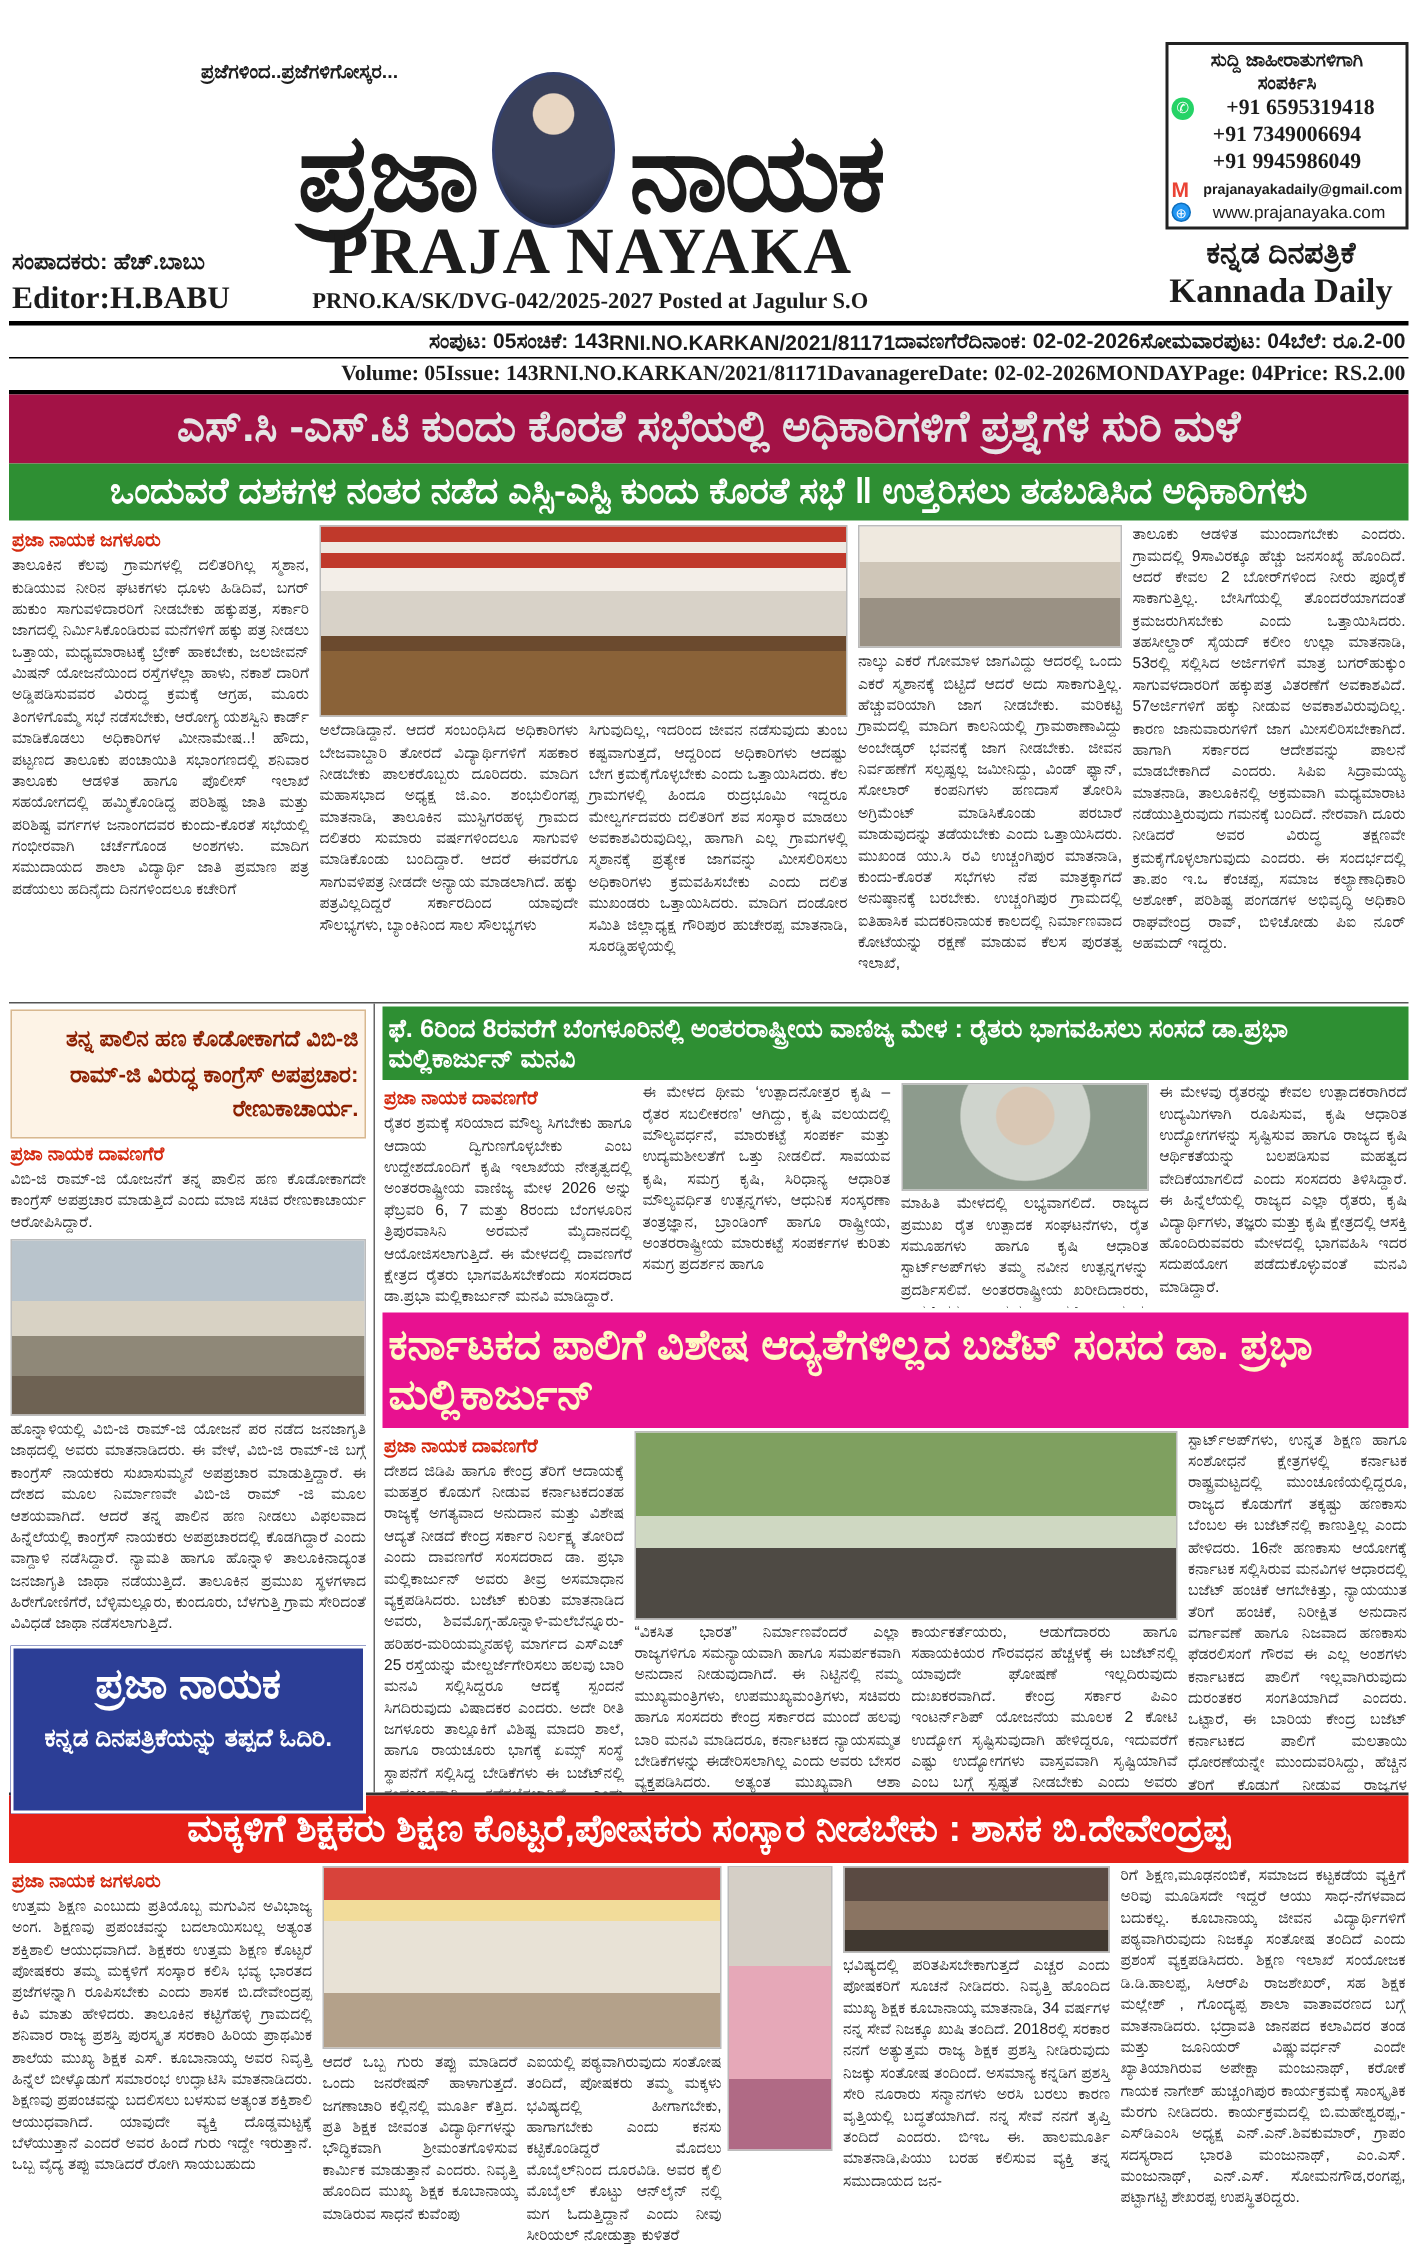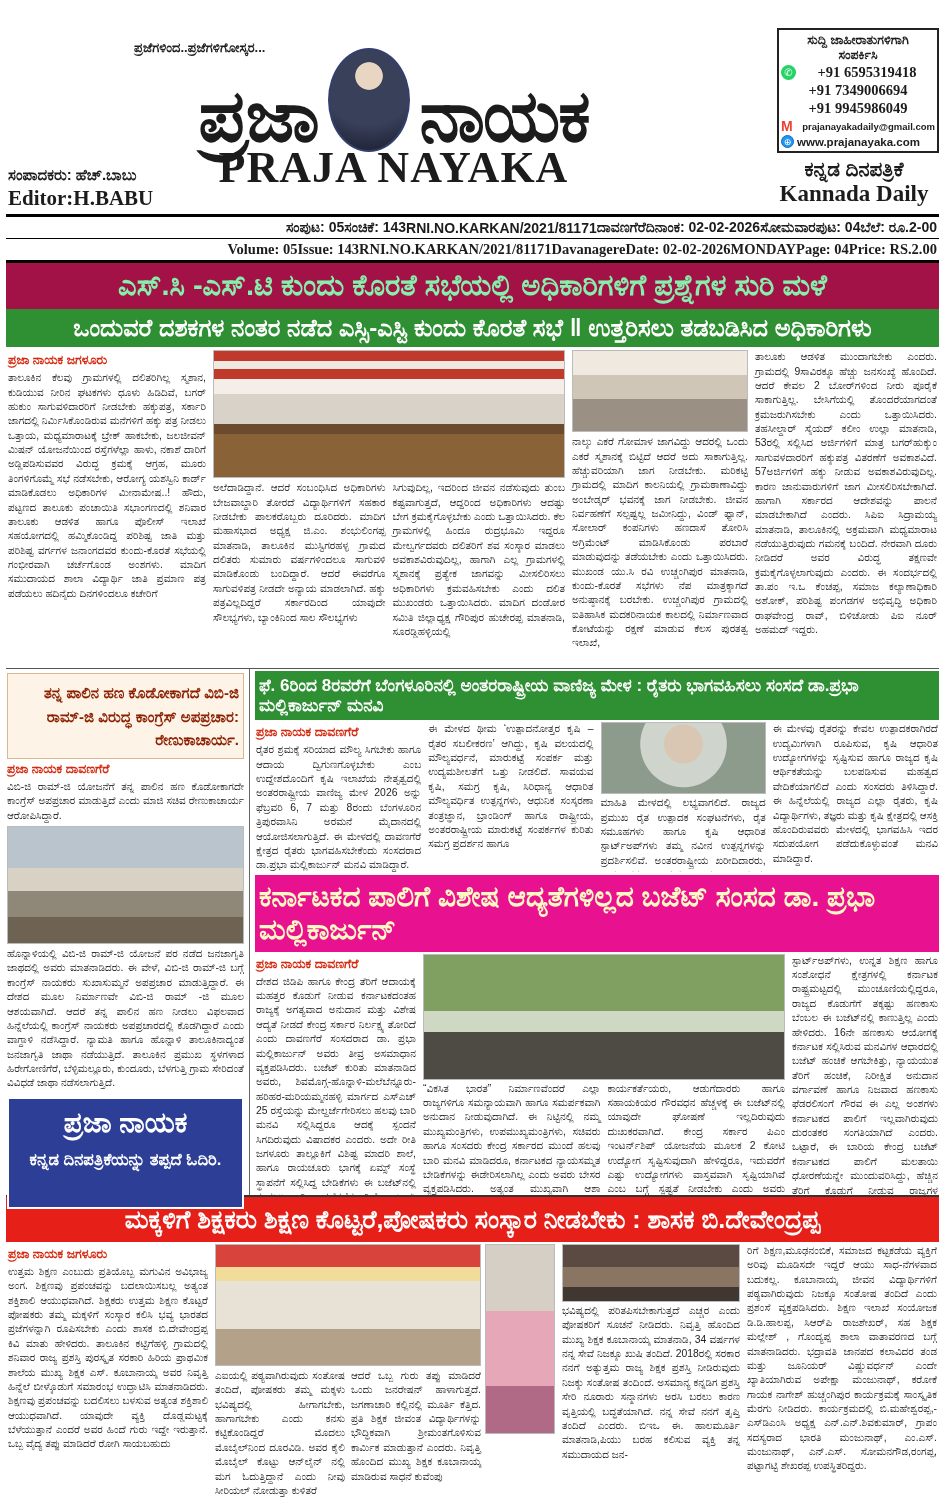--- a/index.html
+++ b/index.html
@@ -23,30 +23,30 @@
   .ed-k{font-weight:bold;font-size:15px}
   .ed-e{font-weight:bold;font-size:21px;font-family:"Liberation Serif",serif}
   .contactbox{position:absolute;right:0;top:10px;width:162px;border:2px solid #222;padding:3px 2px;text-align:center;background:#fff}
   .cb-head{font-weight:bold;font-size:12.5px;line-height:1.2}
   .cb-row{display:flex;align-items:center;justify-content:flex-start;gap:3px;margin-top:1px}
   .cb-phone{font-family:"Liberation Serif",serif;font-weight:bold;font-size:14.5px;flex:1;text-align:center}
   .wicon{width:15px;height:15px;border-radius:50%;background:#25d366;color:#fff;font-size:10px;line-height:15px;text-align:center;flex:0 0 auto}
   .micon{color:#ea4335;font-weight:900;font-size:14px;flex:0 0 auto}
   .gicon{width:13px;height:13px;border-radius:50%;background:#2196f3;border:1px solid #0d6ebd;color:#fff;font-size:9px;line-height:12px;text-align:center;flex:0 0 auto}
   .cb-small{font-weight:bold;font-size:9.5px;flex:1;text-align:right}
-  .cb-web{font-weight:bold;font-size:11.5px;flex:1;text-align:left}
+  .cb-web{font-weight:normal;font-size:11.5px;flex:1;text-align:center}
   .dailyblk{position:absolute;right:0;top:140px;width:170px;text-align:center;line-height:1.15}
   .d-k{font-weight:bold;font-size:20px}
   .d-e{font-weight:bold;font-size:23px;font-family:"Liberation Serif",serif}
   
   .infobar{border-top:3px solid #000;border-bottom:3px solid #000}
   .inforow{display:flex;justify-content:flex-end;align-items:center;padding:2px 2px;font-weight:bold;font-size:14px;white-space:nowrap}
   .inforow.en{font-family:"Liberation Serif",serif;border-top:1.5px solid #000;font-size:14.5px}
   
-  .leadbar{background:var(--maroon);color:#86efac;text-align:center;font-weight:700;font-size:29px;padding:7px 2px;line-height:1.1}
+  .leadbar{background:var(--maroon);color:#e5e5e5;text-align:center;font-weight:700;font-size:29px;padding:7px 2px;line-height:1.1}
   .subbar{background:var(--green);color:#fff;text-align:center;font-weight:700;font-size:24px;padding:6px 2px;line-height:1.1}
   
   .byline{color:var(--byline);font-weight:bold;font-size:12.5px;margin:3px 0}
   .body{font-size:10.4px;line-height:1.38;text-align:justify;color:#222}
   .photo{width:100%;border:1px solid #bbb}
   .ph-meeting{background:linear-gradient(180deg,#c0392b 0 8%,#efe9e2 8% 14%,#c0392b 14% 22%,#f3eee8 22% 34%,#d8d2c8 34% 58%,#6b4a2e 58% 66%,#8a6238 66% 100%)}
   .ph-audience{background:linear-gradient(180deg,#efe9df 0 30%,#cfc6b8 30% 60%,#9a9184 60% 100%)}
   .ph-rally{background:linear-gradient(180deg,#b9c4cc 0 35%,#d8d2c4 35% 55%,#8f8878 55% 78%,#6e6253 78% 100%)}
   .ph-portrait{background:radial-gradient(circle at 50% 30%,#d9c7b4 0 20%,#cfd4cd 21% 45%,#8d9b8d 46% 100%)}
   .ph-press{background:linear-gradient(180deg,#7fa060 0 45%,#cfd8c2 45% 62%,#4e4a44 62% 100%)}
@@ -102,20 +102,21 @@
 
   <div class="masthead">
     <div class="tagline">ಪ್ರಜೆಗಳಿಂದ..ಪ್ರಜೆಗಳಿಗೋಸ್ಕರ...</div>
     <div class="titlewrap">
       <div class="ktitle">
         <span class="big">ಪ್ರಜಾ</span>
         <span class="oval"></span>
         <span class="big">ನಾಯಕ</span>
       </div>
       <div class="etitle">PRAJA NAYAKA</div>
+      <div class="prno">PRNO.KA/SK/DVG-042/2025-2027 Posted at Jagulur S.O</div>
     </div>
     <div class="editorblk">
       <div class="ed-k">ಸಂಪಾದಕರು: ಹೆಚ್.ಬಾಬು</div>
       <div class="ed-e">Editor:H.BABU</div>
     </div>
     <div class="contactbox">
       <div class="cb-head">ಸುದ್ದಿ ಜಾಹೀರಾತುಗಳಿಗಾಗಿ</div>
       <div class="cb-head">ಸಂಪರ್ಕಿಸಿ</div>
       <div class="cb-row">
         <span class="wicon">✆</span>
@@ -236,22 +237,22 @@
   <div class="hl5">ಮಕ್ಕಳಿಗೆ ಶಿಕ್ಷಕರು ಶಿಕ್ಷಣ ಕೊಟ್ಟರೆ,ಪೋಷಕರು ಸಂಸ್ಕಾರ ನೀಡಬೇಕು : ಶಾಸಕ ಬಿ.ದೇವೇಂದ್ರಪ್ಪ</div>
   <div class="art5">
     <div class="a5c1">
       <div class="byline">ಪ್ರಜಾ ನಾಯಕ ಜಗಳೂರು</div>
       <div class="body">ಉತ್ತಮ ಶಿಕ್ಷಣ ಎಂಬುದು ಪ್ರತಿಯೊಬ್ಬ ಮಗುವಿನ ಅವಿಭಾಜ್ಯ ಅಂಗ. ಶಿಕ್ಷಣವು ಪ್ರಪಂಚವನ್ನು ಬದಲಾಯಿಸಬಲ್ಲ ಅತ್ಯಂತ ಶಕ್ತಿಶಾಲಿ ಆಯುಧವಾಗಿದೆ. ಶಿಕ್ಷಕರು ಉತ್ತಮ ಶಿಕ್ಷಣ ಕೊಟ್ಟರೆ ಪೋಷಕರು ತಮ್ಮ ಮಕ್ಕಳಿಗೆ ಸಂಸ್ಕಾರ ಕಲಿಸಿ ಭವ್ಯ ಭಾರತದ ಪ್ರಜೆಗಳನ್ನಾಗಿ ರೂಪಿಸಬೇಕು ಎಂದು ಶಾಸಕ ಬಿ.ದೇವೇಂದ್ರಪ್ಪ ಕಿವಿ ಮಾತು ಹೇಳಿದರು. ತಾಲೂಕಿನ ಕಟ್ಟಿಗೆಹಳ್ಳಿ ಗ್ರಾಮದಲ್ಲಿ ಶನಿವಾರ ರಾಜ್ಯ ಪ್ರಶಸ್ತಿ ಪುರಸ್ಕೃತ ಸರಕಾರಿ ಹಿರಿಯ ಪ್ರಾಥಮಿಕ ಶಾಲೆಯ ಮುಖ್ಯ ಶಿಕ್ಷಕ ಎಸ್. ಕೂಬಾನಾಯ್ಕ ಅವರ ನಿವೃತ್ತಿ ಹಿನ್ನೆಲೆ ಬೀಳ್ಕೊಡುಗೆ ಸಮಾರಂಭ ಉದ್ಘಾಟಿಸಿ ಮಾತನಾಡಿದರು. ಶಿಕ್ಷಣವು ಪ್ರಪಂಚವನ್ನು ಬದಲಿಸಲು ಬಳಸುವ ಅತ್ಯಂತ ಶಕ್ತಿಶಾಲಿ ಆಯುಧವಾಗಿದೆ. ಯಾವುದೇ ವ್ಯಕ್ತಿ ದೊಡ್ಡಮಟ್ಟಕ್ಕೆ ಬೆಳೆಯುತ್ತಾನೆ ಎಂದರೆ ಅವರ ಹಿಂದೆ ಗುರು ಇದ್ದೇ ಇರುತ್ತಾನೆ. ಒಬ್ಬ ವೈದ್ಯ ತಪ್ಪು ಮಾಡಿದರೆ ರೋಗಿ ಸಾಯಬಹುದು</div>
     </div>
     <div class="a5mid">
       <div class="a5midL">
         <div class="photo ph-felict" style="height:122px"></div>
         <div class="a5sub">
+          <div class="body">ಆದರೆ ಒಬ್ಬ ಗುರು ತಪ್ಪು ಮಾಡಿದರೆ ಒಂದು ಜನರೇಷನ್ ಹಾಳಾಗುತ್ತದೆ. ಜಗಣಾಚಾರಿ ಕಲ್ಲಿನಲ್ಲಿ ಮೂರ್ತಿ ಕೆತ್ತಿದ. ಪ್ರತಿ ಶಿಕ್ಷಕ ಜೀವಂತ ವಿದ್ಯಾರ್ಥಿಗಳನ್ನು ಭೌದ್ಧಿಕವಾಗಿ ಶ್ರೀಮಂತಗೊಳಿಸುವ ಕಾರ್ಮಿಕ ಮಾಡುತ್ತಾನೆ ಎಂದರು. ನಿವೃತ್ತಿ ಹೊಂದಿದ ಮುಖ್ಯ ಶಿಕ್ಷಕ ಕೂಬಾನಾಯ್ಕ ಮಾಡಿರುವ ಸಾಧನೆ ಕುವೆಂಪು</div>
           <div class="body">ಎಐಯಲ್ಲಿ ಪಠ್ಯವಾಗಿರುವುದು ಸಂತೋಷ ತಂದಿದೆ, ಪೋಷಕರು ತಮ್ಮ ಮಕ್ಕಳು ಭವಿಷ್ಯದಲ್ಲಿ ಹೀಗಾಗಬೇಕು, ಹಾಗಾಗಬೇಕು ಎಂದು ಕನಸು ಕಟ್ಟಿಕೊಂಡಿದ್ದರೆ ಮೊದಲು ಮೊಬೈಲ್‌ನಿಂದ ದೂರವಿಡಿ. ಅವರ ಕೈಲಿ ಮೊಬೈಲ್ ಕೊಟ್ಟು ಆನ್‌ಲೈನ್ ನಲ್ಲಿ ಮಗ ಓದುತ್ತಿದ್ದಾನೆ ಎಂದು ನೀವು ಸೀರಿಯಲ್ ನೋಡುತ್ತಾ ಕುಳಿತರೆ</div>
-          <div class="body">ಆದರೆ ಒಬ್ಬ ಗುರು ತಪ್ಪು ಮಾಡಿದರೆ ಒಂದು ಜನರೇಷನ್ ಹಾಳಾಗುತ್ತದೆ. ಜಗಣಾಚಾರಿ ಕಲ್ಲಿನಲ್ಲಿ ಮೂರ್ತಿ ಕೆತ್ತಿದ. ಪ್ರತಿ ಶಿಕ್ಷಕ ಜೀವಂತ ವಿದ್ಯಾರ್ಥಿಗಳನ್ನು ಭೌದ್ಧಿಕವಾಗಿ ಶ್ರೀಮಂತಗೊಳಿಸುವ ಕಾರ್ಮಿಕ ಮಾಡುತ್ತಾನೆ ಎಂದರು. ನಿವೃತ್ತಿ ಹೊಂದಿದ ಮುಖ್ಯ ಶಿಕ್ಷಕ ಕೂಬಾನಾಯ್ಕ ಮಾಡಿರುವ ಸಾಧನೆ ಕುವೆಂಪು</div>
         </div>
       </div>
       <div class="photo ph-saree phB"></div>
     </div>
     <div class="a5c3">
       <div class="photo ph-crowd" style="height:58px"></div>
       <div class="body" style="margin-top:2px">ಭವಿಷ್ಯದಲ್ಲಿ ಪರಿತಪಿಸಬೇಕಾಗುತ್ತದೆ ಎಚ್ಚರ ಎಂದು ಪೋಷಕರಿಗೆ ಸೂಚನೆ ನೀಡಿದರು. ನಿವೃತ್ತಿ ಹೊಂದಿದ ಮುಖ್ಯ ಶಿಕ್ಷಕ ಕೂಬಾನಾಯ್ಕ ಮಾತನಾಡಿ, 34 ವರ್ಷಗಳ ನನ್ನ ಸೇವೆ ನಿಜಕ್ಕೂ ಖುಷಿ ತಂದಿದೆ. 2018ರಲ್ಲಿ ಸರಕಾರ ನನಗೆ ಅತ್ಯುತ್ತಮ ರಾಜ್ಯ ಶಿಕ್ಷಕ ಪ್ರಶಸ್ತಿ ನೀಡಿರುವುದು ನಿಜಕ್ಕು ಸಂತೋಷ ತಂದಿಂದೆ. ಅಸಮಾನ್ಯ ಕನ್ನಡಿಗ ಪ್ರಶಸ್ತಿ ಸೇರಿ ನೂರಾರು ಸನ್ಮಾನಗಳು ಅರಸಿ ಬರಲು ಕಾರಣ ವೃತ್ತಿಯಲ್ಲಿ ಬದ್ಧತೆಯಾಗಿದೆ. ನನ್ನ ಸೇವೆ ನನಗೆ ತೃಪ್ತಿ ತಂದಿದೆ ಎಂದರು. ಬಿಇಒ ಈ. ಹಾಲಮೂರ್ತಿ ಮಾತನಾಡಿ,ಪಿಯು ಬರಹ ಕಲಿಸುವ ವ್ಯಕ್ತಿ ತನ್ನ ಸಮುದಾಯದ ಜನ-</div>
     </div>
     <div class="a5c4 body">ರಿಗೆ ಶಿಕ್ಷಣ,ಮೂಢನಂಬಿಕೆ, ಸಮಾಜದ ಕಟ್ಟಕಡೆಯ ವ್ಯಕ್ತಿಗೆ ಅರಿವು ಮೂಡಿಸದೇ ಇದ್ದರೆ ಆಯು ಸಾಧ-ನೆಗಳವಾದ ಬದುಕಲ್ಲ. ಕೂಬಾನಾಯ್ಕ ಜೀವನ ವಿದ್ಯಾರ್ಥಿಗಳಿಗೆ ಪಠ್ಯವಾಗಿರುವುದು ನಿಜಕ್ಕೂ ಸಂತೋಷ ತಂದಿದೆ ಎಂದು ಪ್ರಶಂಸೆ ವ್ಯಕ್ತಪಡಿಸಿದರು. ಶಿಕ್ಷಣ ಇಲಾಖೆ ಸಂಯೋಜಕ ಡಿ.ಡಿ.ಹಾಲಪ್ಪ, ಸಿಆರ್‌ಪಿ ರಾಜಶೇಖರ್, ಸಹ ಶಿಕ್ಷಕ ಮಲ್ಲೇಶ್ , ಗೊಂದ್ಯಪ್ಪ ಶಾಲಾ ವಾತಾವರಣದ ಬಗ್ಗೆ ಮಾತನಾಡಿದರು. ಭದ್ರಾವತಿ ಜಾನಪದ ಕಲಾವಿದರ ತಂಡ ಮತ್ತು ಜೂನಿಯರ್ ವಿಷ್ಣುವರ್ಧನ್ ಎಂದೇ ಖ್ಯಾತಿಯಾಗಿರುವ ಅಪೇಕ್ಷಾ ಮಂಜುನಾಥ್, ಕರೋಕೆ ಗಾಯಕ ನಾಗೇಶ್ ಹುಚ್ಚಂಗಿಪುರ ಕಾರ್ಯಕ್ರಮಕ್ಕೆ ಸಾಂಸ್ಕೃತಿಕ ಮೆರಗು ನೀಡಿದರು. ಕಾರ್ಯಕ್ರಮದಲ್ಲಿ ಬಿ.ಮಹೇಶ್ವರಪ್ಪ,- ಎಸ್‌ಡಿಎಂಸಿ ಅಧ್ಯಕ್ಷ ಎನ್.ಎನ್.ಶಿವಕುಮಾರ್, ಗ್ರಾಪಂ ಸದಸ್ಯರಾದ ಭಾರತಿ ಮಂಜುನಾಥ್, ಎಂ.ಎಸ್. ಮಂಜುನಾಥ್, ಎನ್.ಎಸ್. ಸೋಮನಗೌಡ,ರಂಗಪ್ಪ, ಪಟ್ಟಾಗಟ್ಟಿ ಶೇಖರಪ್ಪ ಉಪಸ್ಥಿತರಿದ್ದರು.</div>
   </div>

